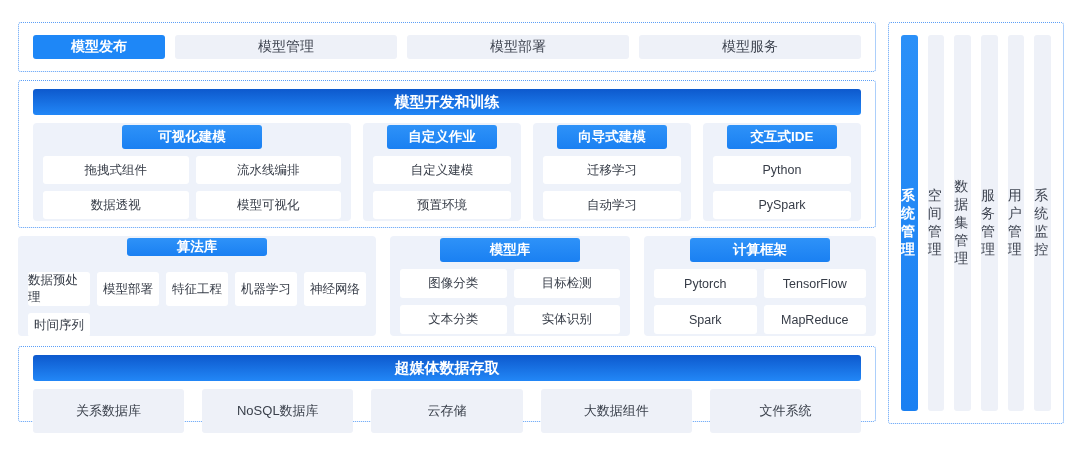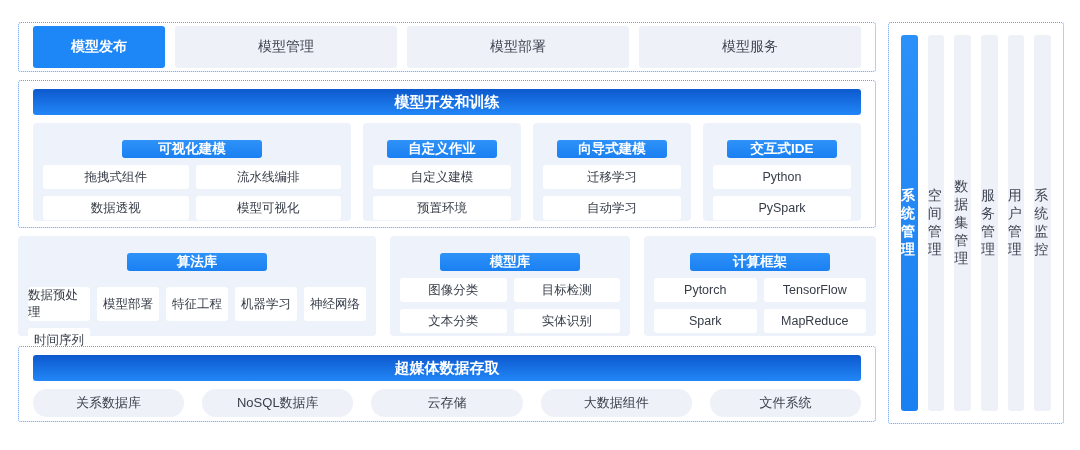--- a/index.html
+++ b/index.html
@@ -9,38 +9,38 @@
     position:relative;overflow:hidden;
     color:#3d434e;
   }
   .dotted-box{
     position:absolute;box-sizing:border-box;
     border:1px dotted #5b9ff7;border-radius:3px;background:#ffffff;
   }
   
   #tabs-box{left:18px;top:22px;width:858px;height:50px;display:flex;align-items:center;padding:0 14px;gap:10px;}
   .tab{
-    height:42px;background:#eef1f8;border-radius:3px;
+    height:24px;background:#eef1f8;border-radius:3px;
     display:flex;align-items:center;justify-content:center;
     font-size:14px;color:#404652;cursor:default;
   }
   .tab.grow{flex:1;}
   .tab.fixed{width:132px;}
   .tab.active{background:#1e87f7;color:#ffffff;font-weight:bold;}
   
   .section-bar{
     height:26px;border-radius:3px;
     background:linear-gradient(180deg,#0d59cd 0%,#2287f7 100%);
     color:#ffffff;font-weight:bold;font-size:15px;
     display:flex;align-items:center;justify-content:center;text-align:right;
   }
   
   .panel{
     background:#eef2fa;border-radius:4px;box-sizing:border-box;
-    padding:17px 10px;display:flex;flex-direction:column;
+    padding:2px 10px;display:flex;flex-direction:column;
   }
   .panel-header{
     height:24px;margin:0 auto;border-radius:3px;
     background:linear-gradient(180deg,#2e92f8 0%,#1a80f2 100%);
     color:#ffffff;font-weight:bold;font-size:13.5px;
     display:flex;align-items:center;justify-content:center;
   }
   .cells{display:grid;gap:7px;margin-top:7px;flex:1;}
   .cells.c1{grid-template-columns:1fr;}
   .cells.c2{grid-template-columns:1fr 1fr;}
@@ -60,21 +60,21 @@
   
   #lib-row{position:absolute;left:18px;top:236px;width:858px;height:100px;display:flex;gap:14px;box-sizing:border-box;}
   .lib-p1{width:358px;}
   .lib-p2{width:240px;}
   .lib-p3{flex:1;}
   #lib-row .panel-header{width:140px;}
   
   #storage-box{left:18px;top:346px;width:858px;height:76px;padding:8px 14px;}
   .storage-row{display:flex;gap:18px;margin-top:8px;}
   .storage-cell{
-    flex:1;height:28px;background:#eef1f8;border-radius:14px;
+    flex:1;height:44px;background:#eef1f8;border-radius:3px;
     display:flex;align-items:center;justify-content:center;
     font-size:13px;color:#3a404b;
   }
   
   #sidebar{left:888px;top:22px;width:176px;height:402px;display:flex;flex-direction:row;padding:12px;gap:10px;}
   .side-item{
     flex:1;background:#eef1f8;border-radius:3px;
     display:flex;align-items:center;justify-content:center;
     font-size:14px;color:#404652;
   }

